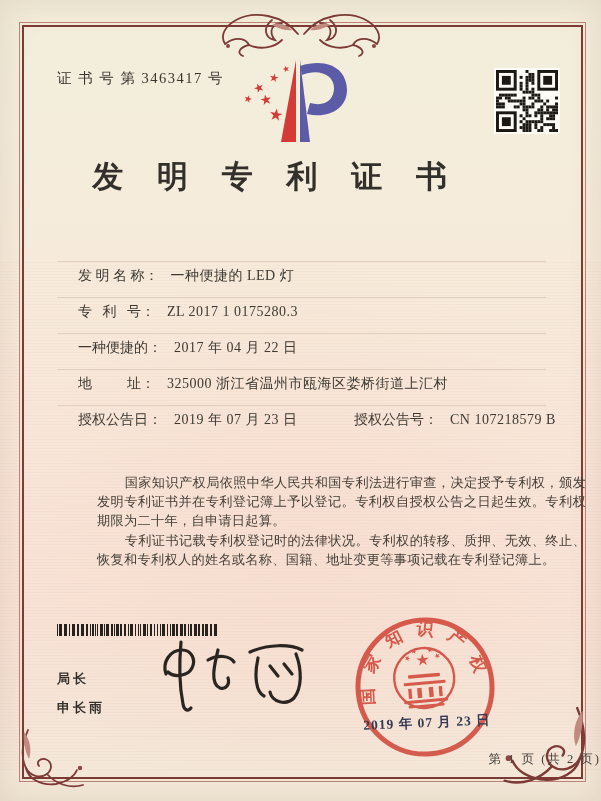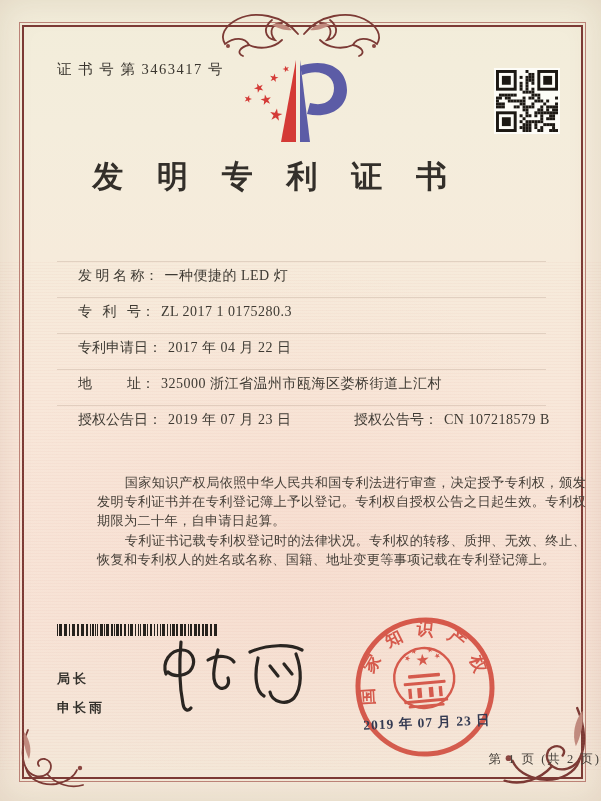--- a/index.html
+++ b/index.html
@@ -11,29 +11,29 @@
   }
   .texture{
     position:absolute;left:0;top:260px;width:601px;height:510px;pointer-events:none;
     background:repeating-linear-gradient(0deg,rgba(205,130,115,.05) 0 1px,transparent 1px 3px),
                radial-gradient(ellipse at 50% 55%,rgba(238,170,150,.10),rgba(238,170,150,0) 70%);
   }
   .frame-outer{position:absolute;left:19px;top:22px;width:565px;height:758px;border:1px solid #bb8277;}
   .frame-inner{position:absolute;left:22px;top:25px;width:557px;height:750px;border:2px solid var(--maroon,#7c3a35);}
   .ornament{position:absolute;pointer-events:none;}
   .flip{transform:scaleX(-1);}
-  .cert-no{position:absolute;left:57px;top:60px;font-size:14.5px;letter-spacing:1.5px;color:#3a362f;}
+  .cert-no{position:absolute;left:57px;top:69px;font-size:14.5px;letter-spacing:1.5px;color:#3a362f;}
   .logo{position:absolute;left:236px;top:56px;}
   .qr{position:absolute;left:494px;top:68px;background:#fdfcf7;padding:2px;}
   .title{position:absolute;left:0;top:156px;width:539px;text-align:center;font-size:31px;font-weight:600;
          letter-spacing:13px;text-indent:13px;color:#332f2a;}
   .fields{position:absolute;left:57px;top:226px;width:489px;font-size:14px;color:#3e3a33;}
   .field-row{height:35px;line-height:33px;border-bottom:1px solid rgba(150,120,100,.22);white-space:pre;}
   .field-label{white-space:pre;}
-  .field-value{margin-left:6px;letter-spacing:.5px;}
+  .field-value{margin-left:12px;letter-spacing:.5px;}
   .pair{display:inline-block;}
   .pair.first{width:276px;}
   .body-text{position:absolute;left:57px;top:474px;width:489px;font-size:13.2px;line-height:18.8px;
              text-align:justify;color:#453f38;letter-spacing:.3px;margin-left:40px;}
   .body-text p{margin:0 0 2px;text-indent:2.1em;}
   .barcode{position:absolute;left:57px;top:624px;}
   .director{position:absolute;left:57px;top:670px;font-family:"Liberation Sans","DejaVu Sans",sans-serif;
             font-size:13px;color:#33302b;letter-spacing:3px;font-weight:600;}
   .director div{margin-bottom:11px;}
   .signature{position:absolute;left:150px;top:636px;}
@@ -249,21 +249,21 @@
   <div class="title">发 明 专 利 证 书</div>
 
   <div class="fields">
     <div class="field-row">
       <span class="field-label">发 明 名 称：</span><span class="field-value">一种便捷的 LED 灯</span>
     </div>
     <div class="field-row">
       <span class="field-label">专   利   号：</span><span class="field-value">ZL 2017 1 0175280.3</span>
     </div>
     <div class="field-row">
-      <span class="field-label">专利申请日：</span><span class="field-value">2017 年 04 月 22 日</span>
+      <span class="field-label">一种便捷的：</span><span class="field-value">2017 年 04 月 22 日</span>
     </div>
     <div class="field-row">
       <span class="field-label">地          址：</span><span class="field-value">325000 浙江省温州市瓯海区娄桥街道上汇村</span>
     </div>
     <div class="field-row">
       <span class="pair first"><span class="field-label">授权公告日：</span><span class="field-value">2019 年 07 月 23 日</span></span><span class="pair"><span class="field-label">授权公告号：</span><span class="field-value">CN 107218579 B</span></span>
     </div>
   </div>
 
   <div class="body-text">

